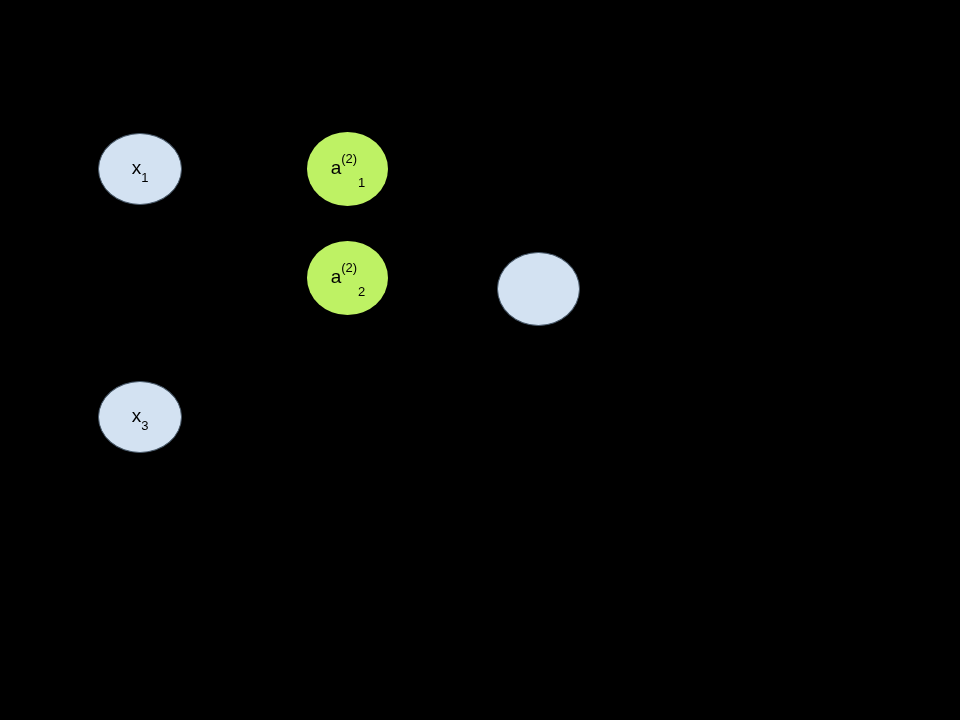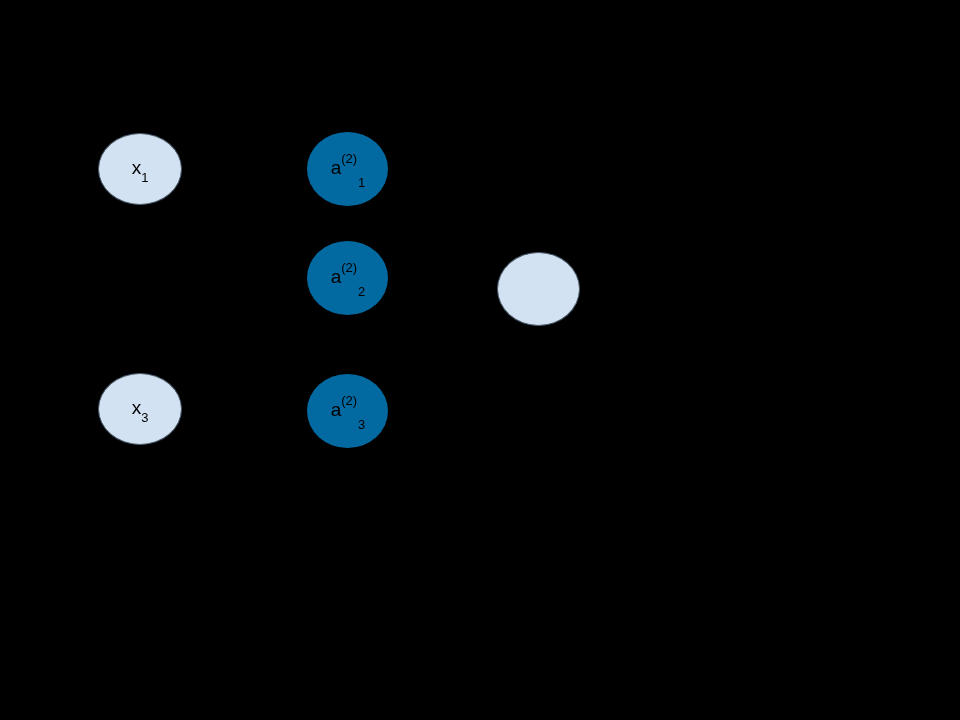--- a/index.html
+++ b/index.html
@@ -22,21 +22,21 @@
     justify-content: center;
     border-radius: 50%;
     box-sizing: border-box;
   }
   .node.input-node,
   .node.output-node {
     background: #d3e2f2;
     border: 1px solid #4a5a6a;
   }
   .node.hidden-node {
-    background: #0369a1;
+    background: #bef264;
     border: 0;
   }
   .node-label {
     color: #000000;
     font-family: "Liberation Sans", sans-serif;
     font-size: 19px;
     line-height: 1;
     white-space: nowrap;
     letter-spacing: 0px;
     position: relative;
@@ -71,31 +71,28 @@
   }
 </style>
 </head>
 <body>
 
 <div id="canvas" style="background: rgb(0, 0, 0);">
     <div style="position: absolute; left: 0px; top: 0px; width: 100%; height: 100%; padding-left: 32px;">
       <div class="node input-node" style="left: 98px; top: 133px; width: 84px; height: 72px;">
         <span class="node-label lbl-x"><span class="base">x</span><span class="sub">1</span></span>
       </div>
-      <div class="node input-node" style="left: 98px; top: 373px; width: 84px; height: 72px;">
+      <div class="node input-node" style="left: 98px; top: 381px; width: 84px; height: 72px;">
         <span class="node-label lbl-x"><span class="base">x</span><span class="sub">3</span></span>
       </div>
     </div>
     <div style="position: absolute; left: 0px; top: 0px; width: 100%; height: 100%;">
       <div class="node hidden-node" style="left: 307px; top: 132px; width: 81px; height: 74px;">
         <span class="node-label lbl-a"><span class="base">a</span><span class="sup">(2)</span><span class="sub">1</span></span>
       </div>
       <div class="node hidden-node" style="left: 307px; top: 241px; width: 81px; height: 74px;">
         <span class="node-label lbl-a"><span class="base">a</span><span class="sup">(2)</span><span class="sub">2</span></span>
       </div>
-      <div class="node hidden-node" style="left: 307px; top: 374px; width: 81px; height: 74px;">
-        <span class="node-label lbl-a"><span class="base">a</span><span class="sup">(2)</span><span class="sub">3</span></span>
-      </div>
     </div>
     <div style="position: absolute; left: 0px; top: 0px; width: 100%; height: 100%;">
       <div class="node output-node" style="left: 497px; top: 252px; width: 83px; height: 74px;"></div>
     </div>
   </div>
 
 </body></html>

